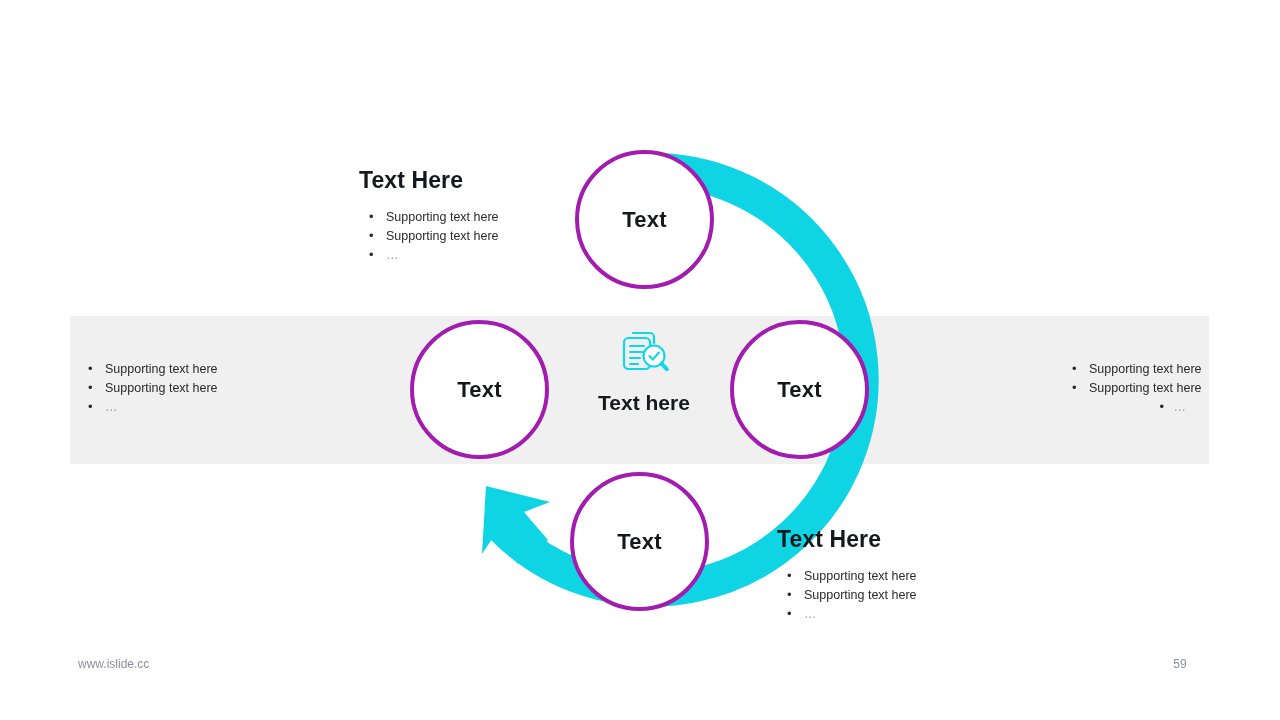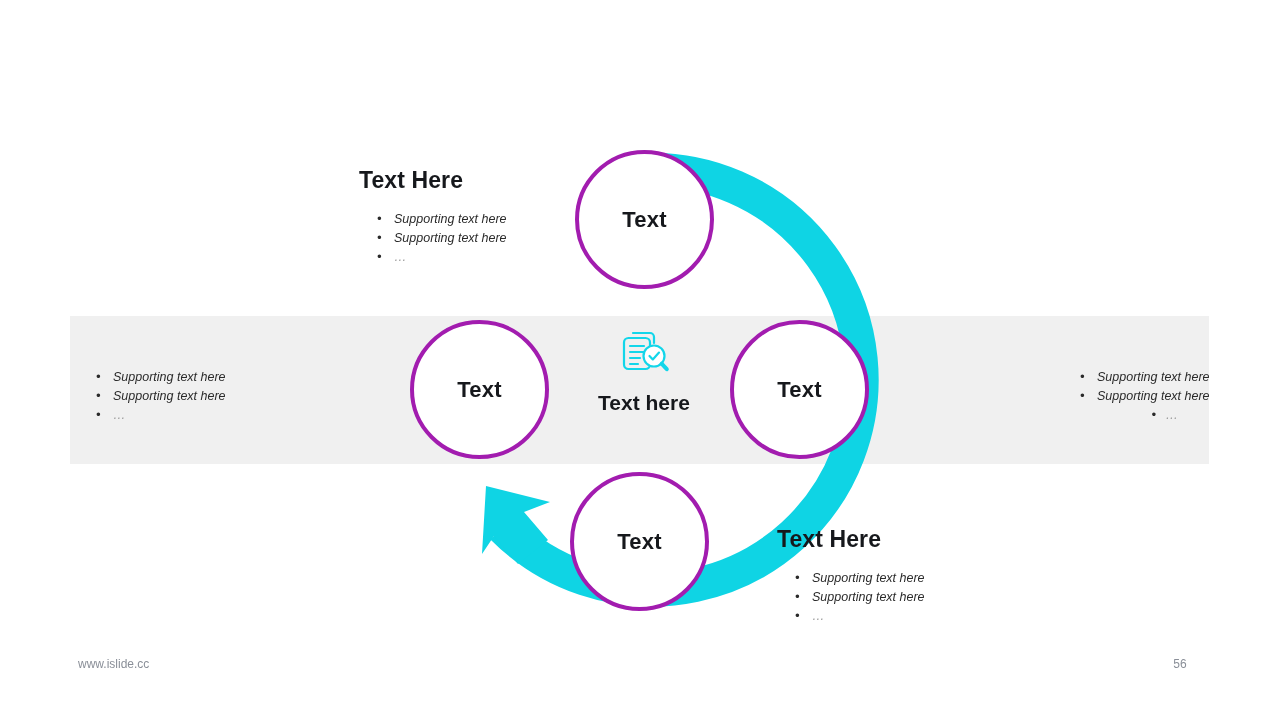--- a/index.html
+++ b/index.html
@@ -95,23 +95,22 @@
   .block { position: absolute; }
   .block-title {
     font-size: 23px;
     font-weight: bold;
     color: #16181c;
     margin: 0 0 14px 0;
     letter-spacing: .1px;
   }
   .bullets {
     list-style: none;
-    margin: 16px;
+    margin: 8px;
     padding: 0;
-    font-style: italic;
   }
   .bullets li {
     font-size: 12.5px;
     color: #2a2a2a;
     line-height: 19px;
     position: relative;
     padding-left: 19px;
     white-space: nowrap;
   }
   .bullets li::before {
@@ -239,15 +238,15 @@
   <div class="block block-br">
     <div class="block-title">Text Here</div>
     <ul class="bullets">
       <li>Supporting  text here</li>
       <li>Supporting  text here</li>
       <li class="ellipsis">…</li>
     </ul>
   </div>
 
   <div class="footer-url">www.islide.cc</div>
-  <div class="footer-page">56</div>
+  <div class="footer-page">59</div>
 
 </div>
 
 </body></html>

